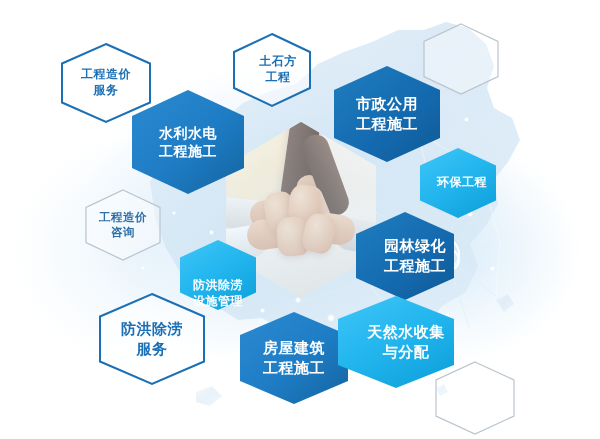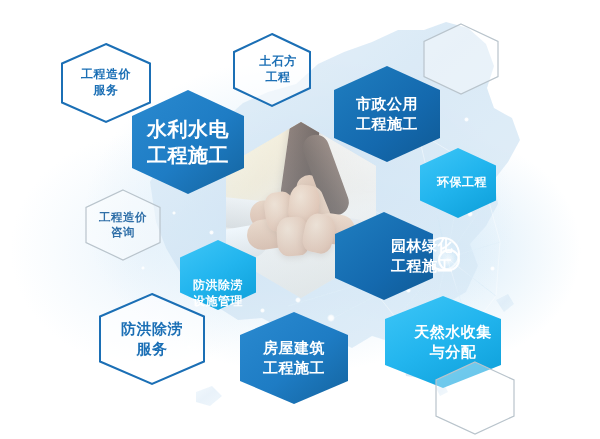--- a/index.html
+++ b/index.html
@@ -146,21 +146,21 @@
     line-height:1.32;
     white-space:pre-line;
     letter-spacing:.5px;
     font-weight:bold;
     pointer-events:none;
   }
   .hex.solid .label{color:#ffffff;}
   .hex.outline .label{color:#1b6fb5;}
   .hex.ghost  .label{color:#2f6fa8;}
 
-  .sz-lg .label{font-size:20px;}
+  .sz-lg .label{font-size:14px;}
   .sz-md .label{font-size:15px;}
   .sz-sm .label{font-size:12px;}
   .sz-xs .label{font-size:11.5px;}
 </style>
 </head>
 <body>
 
 <div id="stage">
 
   <div class="bg-glow"></div>
@@ -326,21 +326,21 @@
         </svg>
         <div class="label">环保工程</div>
       </div>
       <div class="hex ghost sz-xs" style="left: 86px; top: 190px; width: 74px; height: 70px;">
         <svg width="74" height="70" viewBox="0 0 74 70">
           <polygon points="37.0,0.0 74.0,17.5 74.0,52.5 37.0,70.0 0.0,52.5 0.0,17.5" fill="rgba(255,255,255,0.38)" stroke="#b9c4cc" stroke-width="1.2"></polygon>
         </svg>
         <div class="label">工程造价
 咨询</div>
       </div>
-      <div class="hex solid sz-md" style="left: 335px; top: 212px; width: 118px; height: 88px; padding-left: 28px;">
+      <div class="hex solid sz-md" style="left: 356px; top: 212px; width: 118px; height: 88px;">
         <svg width="98" height="88" viewBox="0 0 98 88">
           <defs>
             <linearGradient id="g7" x1="0" y1="0" x2="1" y2="1">
               <stop offset="0%" stop-color="#1f7ec0"></stop>
               <stop offset="60%" stop-color="#1469AE"></stop>
               <stop offset="100%" stop-color="#0f5a95"></stop>
             </linearGradient>
           </defs>
           <polygon points="49.0,0.0 98.0,22.0 98.0,66.0 49.0,88.0 0.0,66.0 0.0,22.0" fill="url(#g7)"></polygon>
         </svg>
@@ -375,21 +375,21 @@
               <stop offset="0%" stop-color="#2a8ad0"></stop>
               <stop offset="55%" stop-color="#1E7CC4"></stop>
               <stop offset="100%" stop-color="#14649f"></stop>
             </linearGradient>
           </defs>
           <polygon points="54.0,0.0 108.0,23.0 108.0,69.0 54.0,92.0 0.0,69.0 0.0,23.0" fill="url(#g10)"></polygon>
         </svg>
         <div class="label">房屋建筑
 工程施工</div>
       </div>
-      <div class="hex solid sz-md" style="left: 338px; top: 296px; width: 136px; height: 92px; margin-left: 47px;">
+      <div class="hex solid sz-md" style="left: 338px; top: 296px; width: 136px; height: 92px;">
         <svg width="116" height="92" viewBox="0 0 116 92">
           <defs>
             <linearGradient id="g11" x1="0" y1="0" x2="0.7" y2="1">
               <stop offset="0%" stop-color="#3ec6f7"></stop>
               <stop offset="55%" stop-color="#22B5EE"></stop>
               <stop offset="100%" stop-color="#11a3dd"></stop>
             </linearGradient>
           </defs>
           <polygon points="58.0,0.0 116.0,23.0 116.0,69.0 58.0,92.0 0.0,69.0 0.0,23.0" fill="url(#g11)"></polygon>
         </svg>

